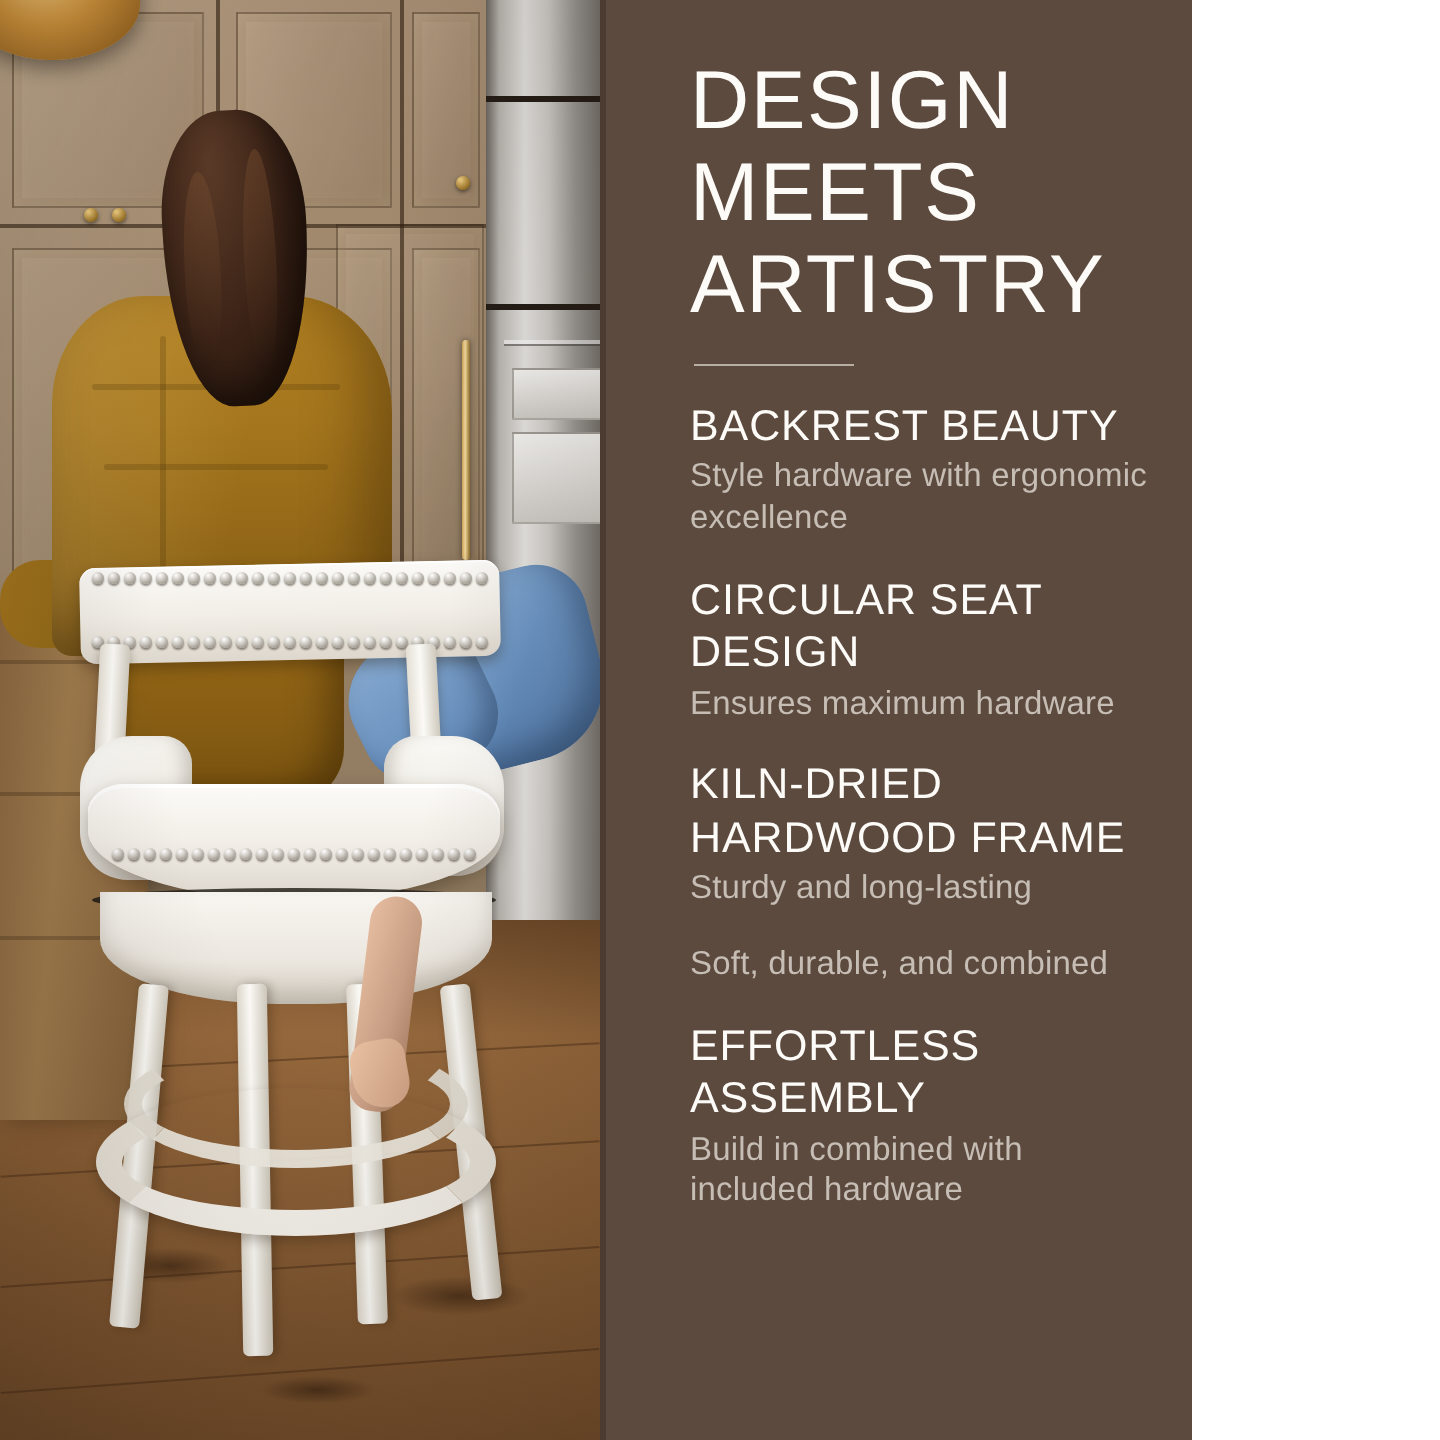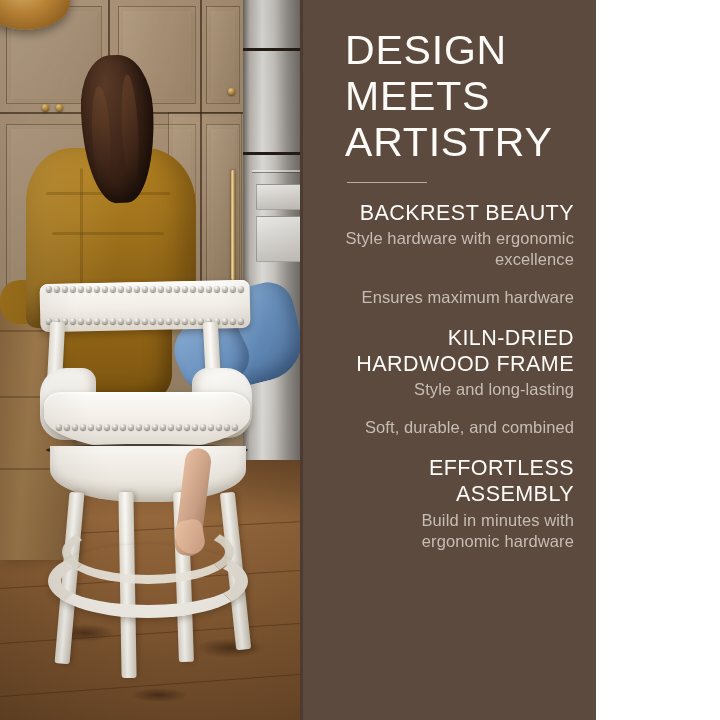--- a/index.html
+++ b/index.html
@@ -351,21 +351,20 @@
   }
   .headline-rule {
     width: 80px;
     height: 1px;
     background: #b9aea4;
     margin: 16px 0 17px 2px;
   }
 
   .feature {
     margin-bottom: 17px;
-    text-align: right;
   }
   .feature-title {
     color: #fdfbf8;
     font-size: 21.5px;
     font-weight: 300;
     letter-spacing: 0.45px;
     line-height: 1.23;
     text-transform: uppercase;
     margin: 0 0 2px 0;
   }
@@ -563,31 +562,32 @@
     </h1>
 
     <div class="headline-rule"></div>
 
     <div class="feature">
       <div class="feature-title">BACKREST BEAUTY</div>
       <div class="feature-desc">Style hardware with ergonomic excellence</div>
     </div>
 
     <div class="feature">
+      <div class="feature-title">CIRCULAR SEAT DESIGN</div>
       <div class="feature-desc">Ensures maximum hardware</div>
     </div>
 
     <div class="feature">
       <div class="feature-title">KILN-DRIED HARDWOOD FRAME</div>
-      <div class="feature-desc">Style and long-lasting</div>
+      <div class="feature-desc">Sturdy and long-lasting</div>
     </div>
 
     <div class="feature">
       <div class="feature-desc">Soft, durable, and combined</div>
     </div>
 
     <div class="feature">
       <div class="feature-title">EFFORTLESS ASSEMBLY</div>
-      <div class="feature-desc">Build in minutes with ergonomic hardware</div>
+      <div class="feature-desc">Build in combined with included hardware</div>
     </div>
   </div>
 
 </div>
 
 </body></html>

